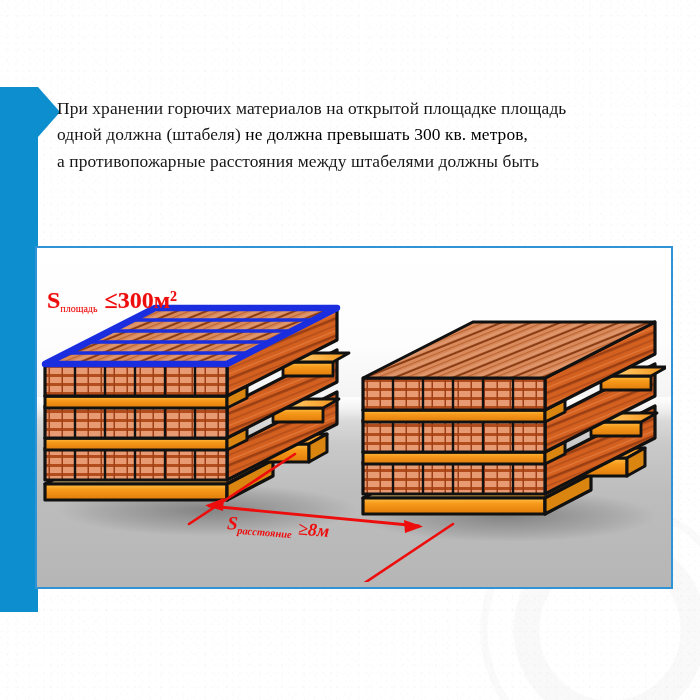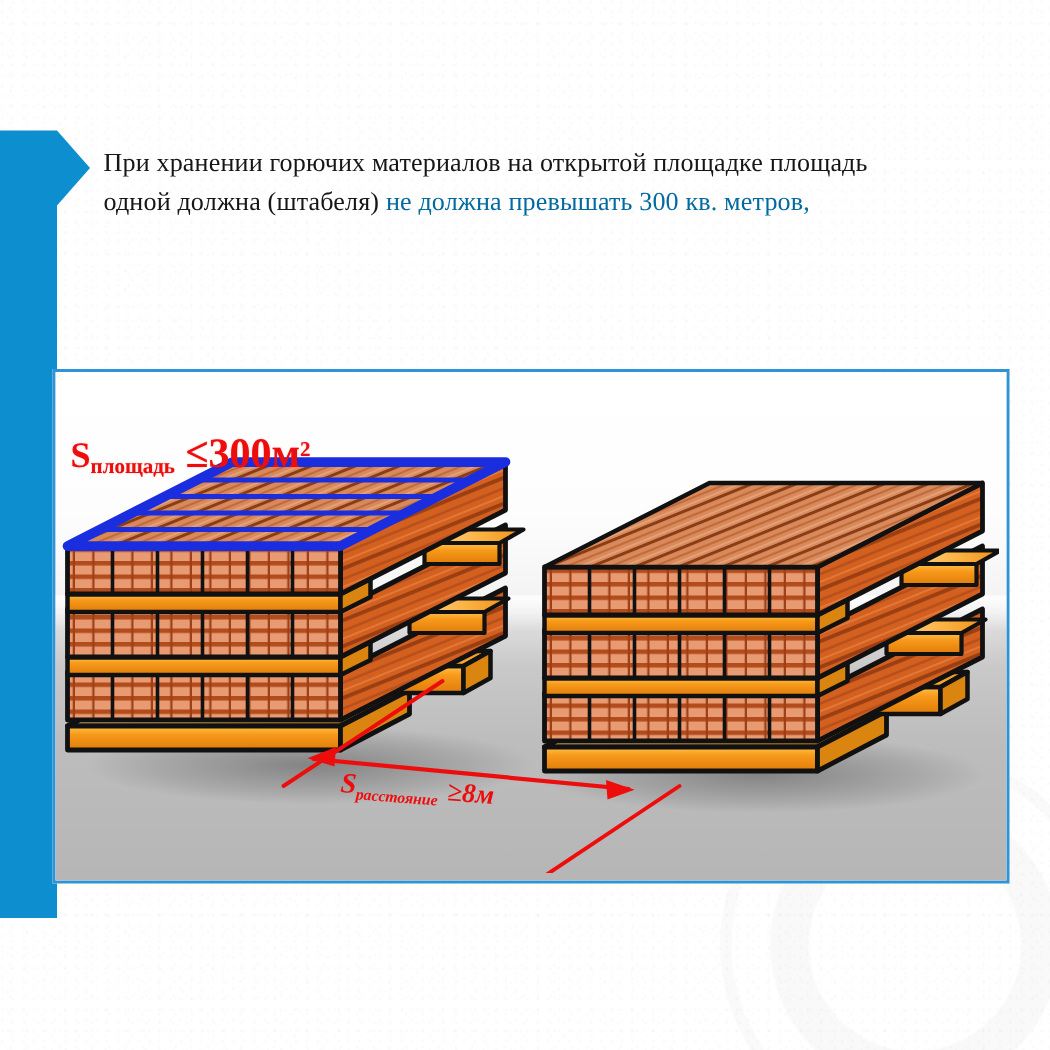--- a/index.html
+++ b/index.html
@@ -42,26 +42,26 @@
   #chevron{
     position:absolute;left:38px;top:87px;
     width:0;height:0;
     border-top:25px solid transparent;
     border-bottom:25px solid transparent;
     border-left:22px solid #0d8ecf;
   }
 
   
   #headline{
-    position:absolute;left:69px;top:95px;width:630px;
+    position:absolute;left:57px;top:95px;width:630px;
     font-size:17.4px;line-height:1.52;
     color:#161616;
     letter-spacing:.1px;
   }
-  .rd{color:#0369a1;}
+  .rd{color:#000000;}
 
   
   #frame{
     position:absolute;left:35px;top:246px;
     width:634px;height:339px;
     border:2.5px solid #2f93d6;
     background:#ffffff;
     overflow:hidden;
   }
   
@@ -81,22 +81,22 @@
 
   
   #area-label{
     position:absolute;left:47px;top:287px;
     color:#ee0d0d;font-weight:bold;
     font-family:"Liberation Serif", serif;
     white-space:nowrap;
     text-shadow:0 0 1px rgba(238,13,13,.4);
   }
   #area-label .big{font-size:24px;}
-  #area-label .sub{font-size:14px;font-weight:bold;vertical-align:-4px;}
-  #area-label .val{font-size:28px;margin-left:7px;}
+  #area-label .sub{font-size:10px;font-weight:normal;vertical-align:-4px;}
+  #area-label .val{font-size:24px;margin-left:7px;}
   #area-label .sup{font-size:14px;vertical-align:7px;}
 
   #dist-label{
     position:absolute;left:228px;top:512px;
     color:#ee0d0d;font-weight:bold;font-style:italic;
     font-family:"Liberation Serif", serif;
     white-space:nowrap;
     transform:rotate(4.5deg);transform-origin:left top;
   }
   #dist-label .big{font-size:19px;}
@@ -108,21 +108,21 @@
 
 <div id="page"></div>
 <div id="watermark"></div>
 
 <div id="leftbar"></div>
 <div id="chevron"></div>
 
 <div id="headline">
   <span>При хранении горючих материалов на открытой площадке площадь</span><br>
   <span>одной должна (штабеля) </span><span class="rd">не должна превышать 300 кв. метров,</span><br>
-  <br>
+  <span>а противопожарные расстояния между штабелями должны быть</span><br>
 </div>
 
 <div id="frame">
   <div id="scene"></div>
 
   <div class="svgwrap">
   <svg width="629" height="334" viewBox="0 0 629 334">
     <defs>
 
       <pattern id="endgrain" width="13" height="9" patternUnits="userSpaceOnUse">

